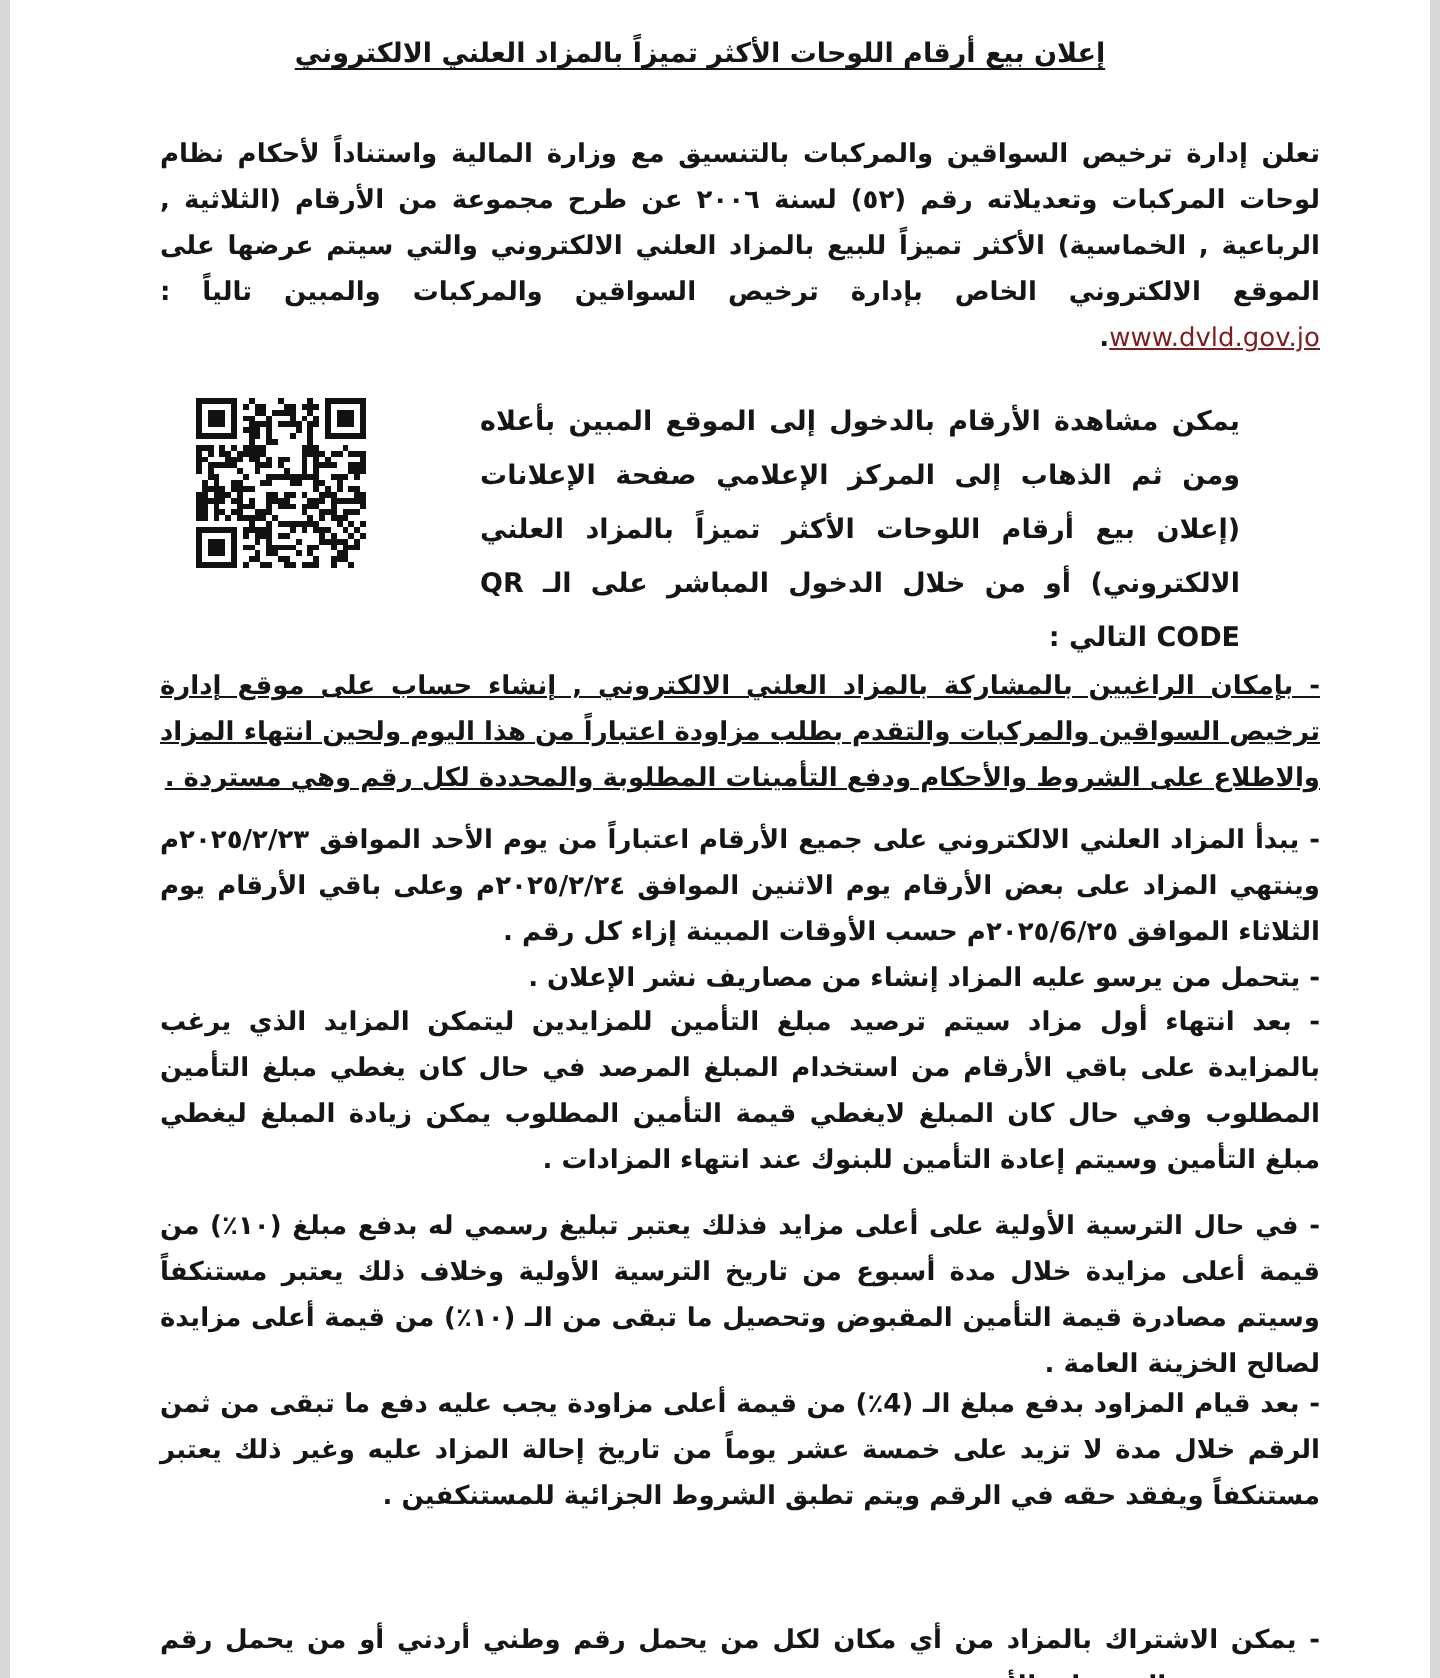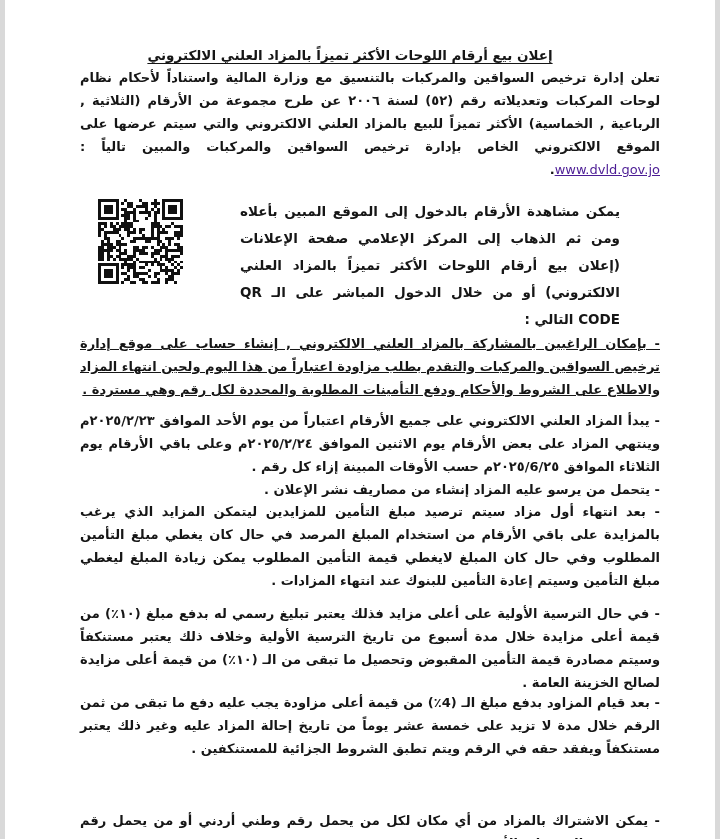--- a/index.html
+++ b/index.html
@@ -37,36 +37,35 @@
     .title {
       position: absolute;
       top: 19px;
       left: 0;
       width: 620px;
       text-align: center;
       font-weight: bold;
       font-size: 13.5px;
       text-decoration: underline;
       text-underline-offset: 3px;
-      margin-top: 28px;
     }
     .para {
       position: absolute;
       right: 0;
       width: 580px;
       font-size: 13px;
       line-height: 23px;
       text-align: justify;
       text-align-last: right;
       font-weight: bold;
       letter-spacing: 0px;
     }
     .intro { top: 66px; right: 0; width: 580px; }
     .intro a {
-      color: #4c1d95;
+      color: #7f1d1d;
       text-decoration: underline;
       direction: ltr;
       unicode-bidi: embed;
       font-weight: normal;
     }
     .qr-text {
       position: absolute;
       top: 198px;
       right: 40px;
       width: 380px;

